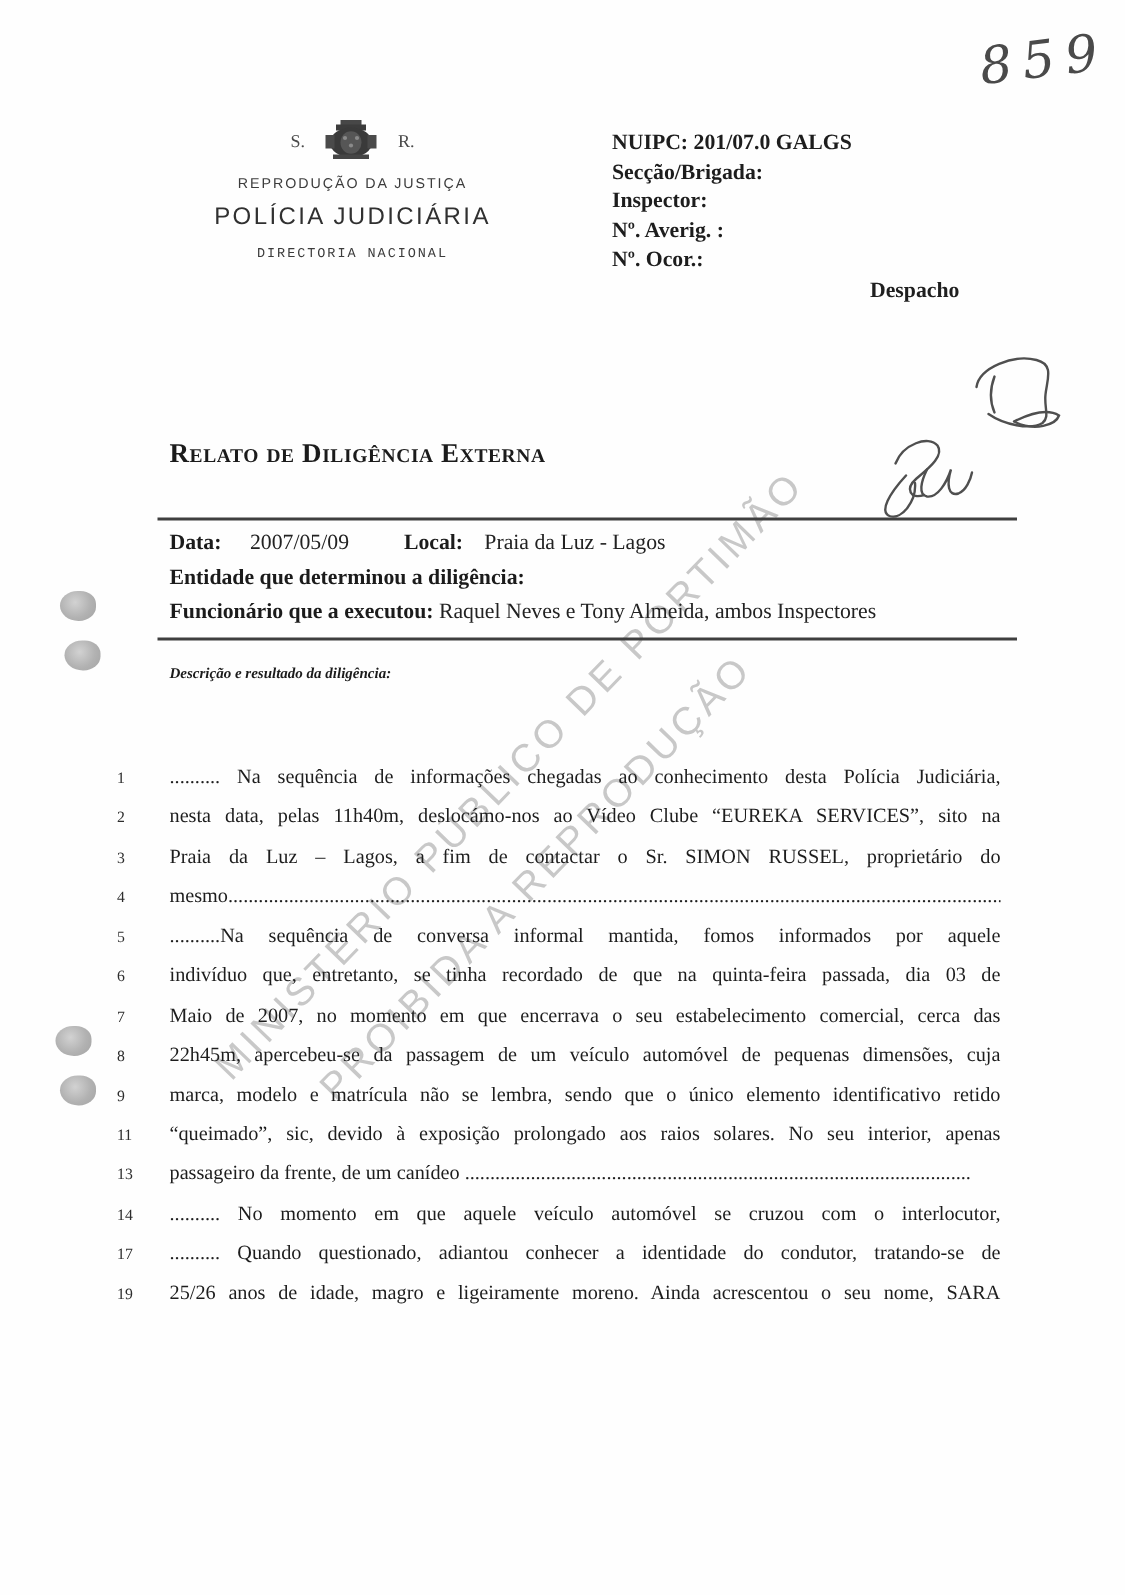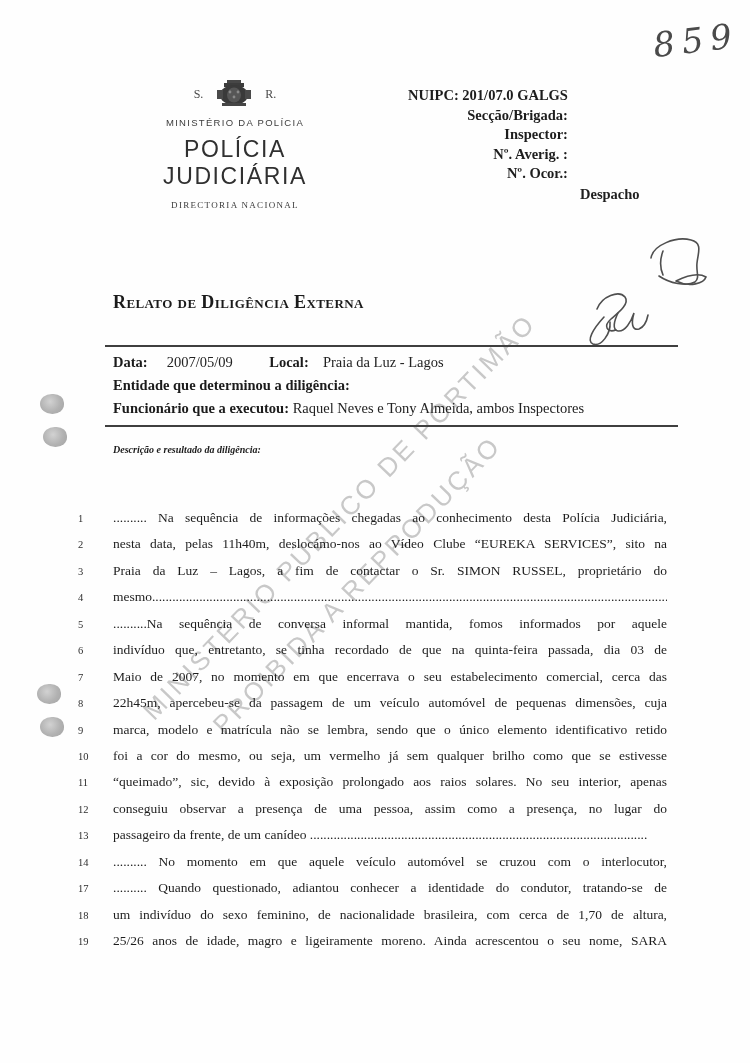--- a/index.html
+++ b/index.html
@@ -28,23 +28,23 @@
     font-family:"DejaVu Serif", serif;font-style:italic;font-weight:300;
     font-size:34px;letter-spacing:7px;color:#4a4a4a;transform:rotate(-7deg);
   }
   .marks{position:absolute;z-index:3;left:0;top:0;pointer-events:none;}
   .marks path{fill:none;stroke:#4f4f4f;stroke-width:1.6;stroke-linecap:round;}
   
   .hdr-left{position:absolute;z-index:4;left:133px;top:78px;width:204px;text-align:center;}
   .crest-row{display:flex;align-items:center;justify-content:center;gap:9px;height:32px;}
   .crest-sr{font-size:12px;color:#4a4a4a;font-family:"Liberation Serif",serif;}
   .ministry{margin-top:7px;font-family:"Liberation Sans",sans-serif;font-size:9.5px;letter-spacing:1.3px;color:#3c3c3c;}
-  .org{margin-top:8px;font-family:"Liberation Sans",sans-serif;font-size:23px;letter-spacing:1.6px;color:#303030;}
-  .directorate{margin-top:10px;font-family:Liberation Serif, serif;font-size:9px;letter-spacing:1.3px;color:#3c3c3c;}
-  .hdr-right{position:absolute;z-index:4;left:408px;top:86px;font-weight:bold;font-size:14.5px;line-height:19.5px;color:#1d1d1d;text-align:right;}
+  .org{margin-top:8px;font-family:"Liberation Sans",sans-serif;font-size:16px;letter-spacing:1.6px;color:#303030;}
+  .directorate{margin-top:10px;font-family:Liberation Mono, monospace;font-size:9px;letter-spacing:1.3px;color:#3c3c3c;}
+  .hdr-right{position:absolute;z-index:4;left:408px;top:86px;font-weight:bold;font-size:14.5px;line-height:19.5px;color:#1d1d1d;}
   .despacho{position:absolute;z-index:4;left:580px;top:186px;font-weight:bold;font-size:14.5px;}
   
   .title{
     position:absolute;z-index:4;left:113px;top:292px;width:554px;
     font-weight:bold;font-size:18px;font-variant:small-caps;letter-spacing:0.4px;color:#1b1b1b;
   }
   
   .formblock{
     position:absolute;z-index:4;left:105px;top:345px;width:565px;
     border-top:2px solid #3f3f3f;border-bottom:2px solid #3f3f3f;
@@ -106,21 +106,21 @@
         <rect x="5" y="11" width="6" height="9" fill="#4a4a4a"></rect>
         <rect x="33" y="11" width="6" height="9" fill="#4a4a4a"></rect>
         <ellipse cx="22" cy="16" rx="7" ry="7.5" fill="#565656"></ellipse>
         <circle cx="18" cy="13" r="1.4" fill="#8a8a8a"></circle>
         <circle cx="26" cy="13" r="1.4" fill="#8a8a8a"></circle>
         <circle cx="22" cy="18" r="1.4" fill="#8a8a8a"></circle>
         <rect x="10" y="24" width="24" height="3" fill="#454545"></rect>
       </svg>
       <span class="crest-sr">R.</span>
     </div>
-    <div class="ministry">MINISTÉRIO DA POLÍCIA</div>
+    <div class="ministry">REPRODUÇÃO DA JUSTIÇA</div>
     <div class="org">POLÍCIA JUDICIÁRIA</div>
     <div class="directorate">DIRECTORIA NACIONAL</div>
   </div>
 
   <div class="hdr-right">
     <div>NUIPC: 201/07.0 GALGS</div>
     <div>Secção/Brigada:</div>
     <div>Inspector:</div>
     <div>Nº. Averig. :</div>
     <div>Nº. Ocor.:</div>
@@ -187,56 +187,44 @@
     <div class="line">
       <span class="num">8</span>
       <span class="txt">22h45m, apercebeu-se da passagem de um veículo automóvel de pequenas dimensões, cuja</span>
     </div>
 
     <div class="line">
       <span class="num">9</span>
       <span class="txt">marca, modelo e matrícula não se lembra, sendo que o único elemento identificativo retido</span>
     </div>
 
-    <div class="line">
-      <span class="num">10</span>
-      <span class="txt">foi a cor do mesmo, ou seja, um vermelho já sem qualquer brilho como que se estivesse</span>
-    </div>
 
     <div class="line">
       <span class="num">11</span>
       <span class="txt">“queimado”, sic, devido à exposição prolongado aos raios solares. No seu interior, apenas</span>
     </div>
 
-    <div class="line">
-      <span class="num">12</span>
-      <span class="txt">conseguiu observar a presença de uma pessoa, assim como a presença, no lugar do</span>
-    </div>
 
     <div class="line">
       <span class="num">13</span>
       <span class="txt noj">passageiro da frente, de um canídeo ....................................................................................................</span>
     </div>
 
     <div class="line">
       <span class="num">14</span>
       <span class="txt">.......... No momento em que aquele veículo automóvel se cruzou com o interlocutor,</span>
     </div>
 
 
 
     <div class="line">
       <span class="num">17</span>
       <span class="txt">.......... Quando questionado, adiantou conhecer a identidade do condutor, tratando-se de</span>
     </div>
 
-    <div class="line">
-      <span class="num">18</span>
-      <span class="txt">um indivíduo do sexo feminino, de nacionalidade brasileira, com cerca de 1,70 de altura,</span>
-    </div>
 
     <div class="line">
       <span class="num">19</span>
       <span class="txt">25/26 anos de idade, magro e ligeiramente moreno. Ainda acrescentou o seu nome, SARA</span>
     </div>
   </div>
 
 </div>
 
 </body></html>

